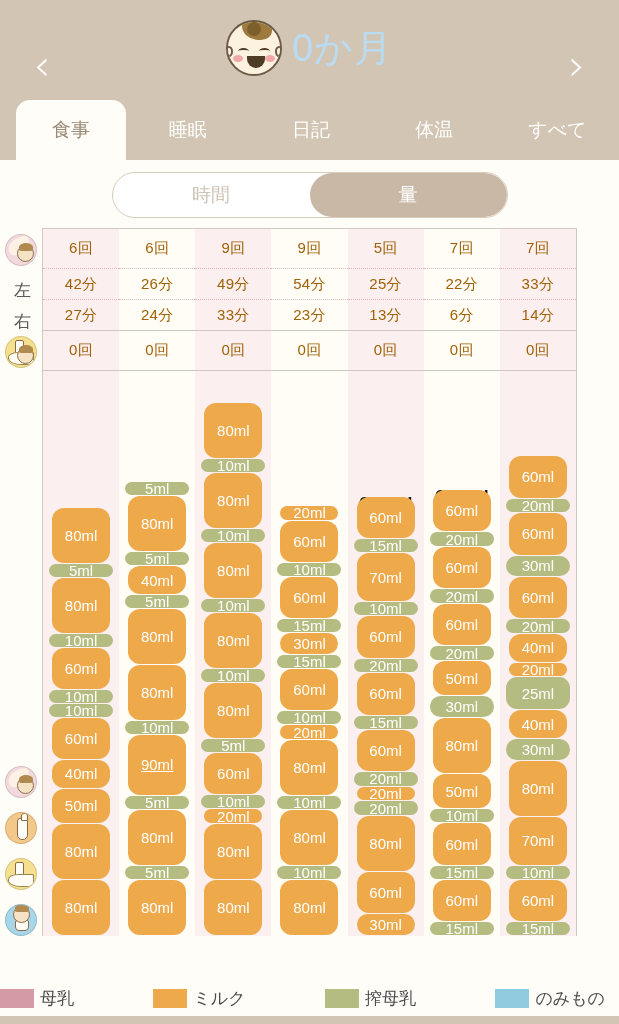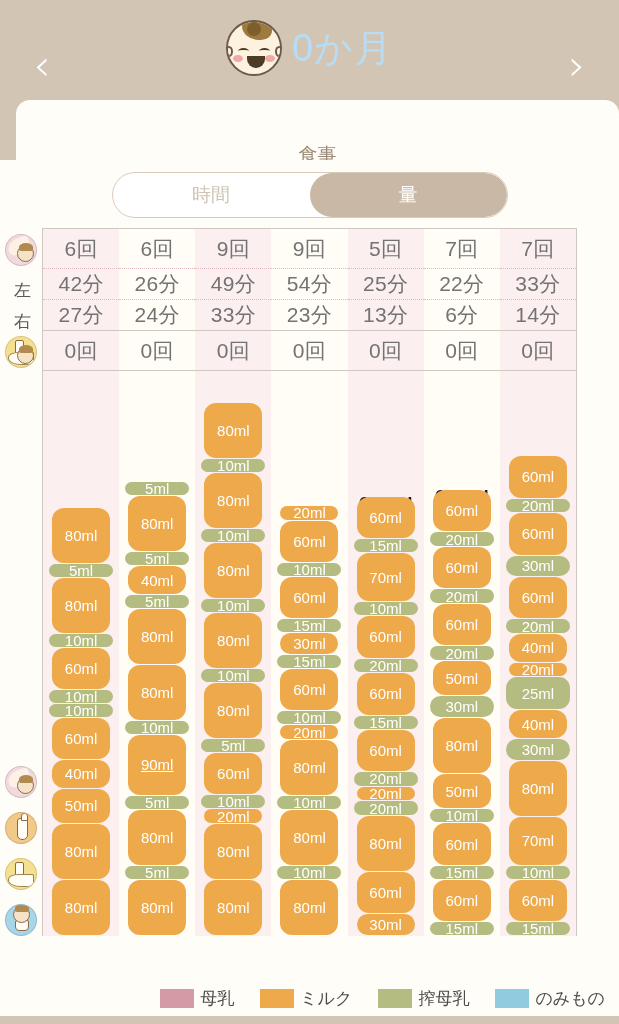--- a/index.html
+++ b/index.html
@@ -61,21 +61,21 @@
     position: absolute; top: 24px; width: 8px; height: 11px;
     background: #fdf2e0; border: 2px solid #6d5a44; border-radius: 50%;
   }
   .baby-avatar .ear.l { left: -3px; }
   .baby-avatar .ear.r { right: -3px; }
   .month-title {
     color: #b9dcf5; font-size: 38px; font-weight: 400; letter-spacing: 1px;
   }
   .tabs {
     position: absolute; bottom: 0; left: 16px; right: 0; height: 60px;
-    display: flex; align-items: stretch; flex-direction: column;
+    display: flex; align-items: stretch;
   }
   .tab {
     flex: 1; display: flex; align-items: center; justify-content: center;
     color: #ffffff; font-size: 19px; cursor: pointer;
   }
   .tab:first-child { flex: 0 0 110px; }
   .tab.active {
     background: #fffdf8; color: #9c8a76;
     border-radius: 14px 14px 0 0;
   }
@@ -147,21 +147,21 @@
     background: #fffdf8;
   }
   .stat-table { display: flex; }
   .stat-col {
     flex: 1; display: flex; flex-direction: column; min-width: 0;
   }
   .stat-col.alt { background: #fbeff0; }
   .stat-col.plain { background: #fffdf6; }
   .stat-cell {
     height: 40px; display: flex; align-items: center; justify-content: center;
-    font-size: 21px; color: #737373; letter-spacing: 0.3px;
+    font-size: 15px; color: #a16207; letter-spacing: 0.3px;
   }
   .stat-cell.c0 { border-bottom: 1px dotted #e2b9c2; }
   .stat-cell.c1 { border-bottom: 1px dotted #e2b9c2; height: 31px; }
   .stat-cell.c2 { height: 31px; border-bottom: 1px solid #cfc7c0; }
   .stat-cell.c3 { border-bottom: 1px solid #cfc7c0; }
   .lr-labels { position: absolute; left: 14px; width: 28px; }
   .lr-labels div { font-size: 17px; color: #5b5b5b; height: 31px; line-height: 31px; }
 
   
   .bars-table { display: flex; height: 565px; }
@@ -187,21 +187,21 @@
     color: #ffffff; font-size: 15px; white-space: nowrap;
     margin-bottom: 1px; overflow: visible;
   }
   .seg.milk { background: #eda94a; }
   .seg.pumped { background: #b5bc81; border-radius: 11px; }
   .seg .lbl { position: relative; z-index: 2; }
 
   
   .legend {
     position: absolute; bottom: 14px; left: 0; right: 0;
-    display: flex; justify-content: flex-end; align-items: center; gap: 12px;
+    display: flex; justify-content: space-between; align-items: center; gap: 12px;
   }
   .legend-item { display: flex; align-items: center; gap: 6px; margin-right: 14px; }
   .legend-sw { width: 34px; height: 19px; }
   .legend-lb { font-size: 17px; color: #4a4a4a; }
   .bottom-bar {
     position: absolute; bottom: 0; left: 0; right: 0; height: 8px;
     background: #d3c5b4;
   }
 </style>
 </head>

